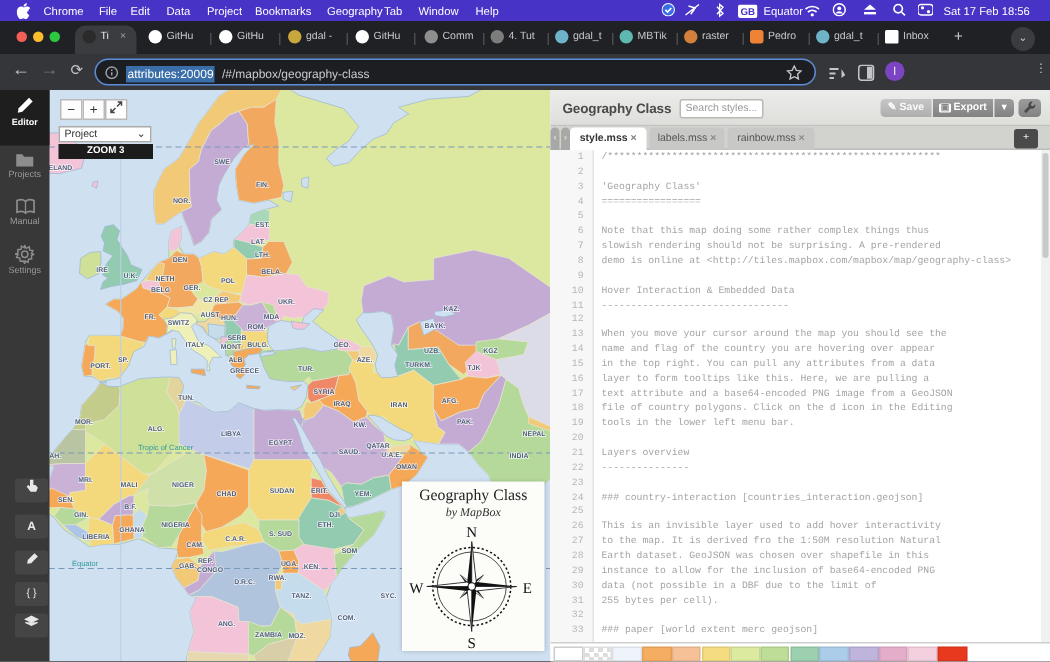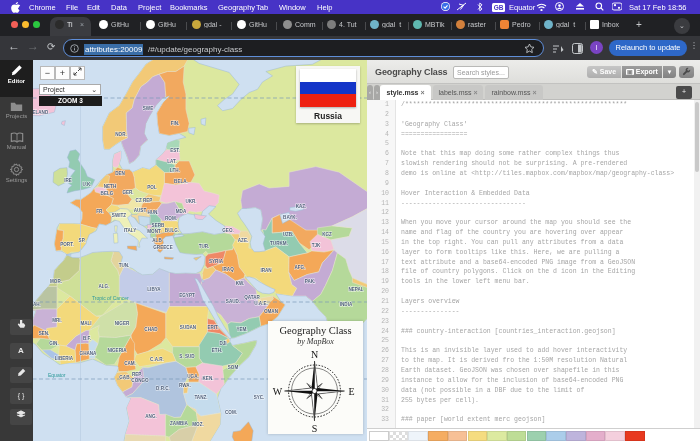--- a/index.html
+++ b/index.html
@@ -144,34 +144,33 @@
 <div id="toolbar" class="abs">
 <span class="navic" style="left:8px">←</span>
 <span class="navic" style="left:27px;color:#6e7174">→</span>
 <span class="navic" style="left:47px;font-size:10px;top:5px">⟳</span>
 <div id="urlpill"></div>
 <svg class="abs" style="left:70px;top:8px" width="9" height="9">
       <circle cx="4.5" cy="4.5" r="3.8" stroke="#9aa0a6" fill="none"></circle>
       <path d="M4.5 2.4v.9M4.5 4.2v2.2" stroke="#9aa0a6" stroke-width="1"></path>
     </svg>
 <div class="abs" style="left:84px;top:7.5px;background:#3a6ea8;color:#fff;font-size:8px;padding:0 1px;height:11px;line-height:11px">attributes:20009</div>
-<div class="abs" style="left:148px;top:7.5px;color:#c9cbce;font-size:8px;height:11px;line-height:11px">/#/update/geography-class</div>
+<div class="abs" style="left:148px;top:7.5px;color:#c9cbce;font-size:8px;height:11px;line-height:11px">/#/mapbox/geography-class</div>
 <svg class="abs" style="left:524px;top:7px" width="11" height="11">
       <path d="M5.5 1l1.4 2.9 3.1.4-2.3 2.2.6 3.1-2.8-1.5-2.8 1.5.6-3.1L1 4.3l3.1-.4z" fill="none" stroke="#c3c6c9" stroke-width="0.9"></path>
     </svg>
 <svg class="abs" style="left:552px;top:8px" width="12" height="10">
       <path d="M1 2h6M1 5h4M1 8h3" stroke="#c3c6c9" stroke-width="1.2"></path>
       <path d="M9 2v6l2.5-2z" fill="#c3c6c9"></path>
     </svg>
 <svg class="abs" style="left:572px;top:7px" width="11" height="11">
       <rect x="0.5" y="0.5" width="10" height="10" rx="2" fill="none" stroke="#c3c6c9"></rect>
       <rect x="6" y="1.5" width="3.7" height="8" fill="#c3c6c9"></rect>
     </svg>
 <div class="abs" style="left:590px;top:5px;width:13px;height:13px;border-radius:50%;background:#7a44c3;color:#efe3ff;font-size:8px;text-align:center;line-height:13px">I</div>
-<div class="abs" style="left:609px;top:4px;width:78px;height:16px;border-radius:8px;background:#2e68c8;color:#fff;font-size:7.5px;text-align:center;line-height:16px">Relaunch to update</div>
 <div class="abs" style="left:690px;top:5px;color:#c3c6c9;font-size:8px">⋮</div>
 </div>
 
 <div id="app" class="abs">
   <div id="mapwrap" class="abs" style="left:0;top:0;width:367px;height:381px;overflow:hidden">
       <svg width="367" height="381" viewBox="0 0 367 381" style="position:absolute;left:0;top:0">
 <rect width="367" height="381" fill="#cfe0f1"></rect>
 <clipPath id="lc">
           <path d="M104.3,89.2L102.7,79.9L102.7,66.8L109.3,52.9L119.3,45.6L126.0,34.1L132.6,21.9L139.3,13.3L145.9,4.3L155.9,-2.2L169.2,-11.9L179.2,-9.9L189.2,-3.2L199.2,3.4L229.2,12.4L239.2,24.4L232.5,34.1L224.2,39.5L217.5,45.6L222.5,50.7L232.5,48.5L240.8,39.5L249.2,32.5L257.5,29.3L262.5,21.9L272.5,15.9L265.8,11.5L285.8,6.1L312.4,4.3L339.1,-9.9L385.7,-20.1L385.7,246.5L379.0,248.3L372.4,253.4L365.7,260.2L359.1,266.9L352.4,276.9L345.7,292.6L342.4,293.2L332.4,276.9L325.8,256.8L319.1,250.0L312.4,241.3L305.8,236.0L292.5,236.0L285.8,235.0L275.8,233.6L280.8,241.3L285.1,244.8L277.5,256.8L269.1,263.6L260.8,266.3L245.8,273.6L234.2,277.9L230.2,278.2L229.9,281.8L232.5,285.4L239.2,284.1L245.8,282.8L254.2,280.8L256.8,280.8L255.8,285.1L249.2,296.5L239.2,306.1L229.2,317.4L224.2,324.8L220.9,328.6L217.5,338.3L220.9,352.9L220.2,364.4L205.9,388.0L122.6,388.0L125.3,374.4L129.3,361.1L126.6,348.0L131.0,338.3L126.0,336.7L122.6,331.9L117.6,325.4L114.3,317.4L117.0,312.6L118.6,307.8L117.6,306.1L106.0,305.2L92.7,299.1L79.3,302.9L69.3,302.9L59.4,304.5L52.7,299.7L42.7,293.2L36.0,285.1L29.4,280.2L27.7,271.3L31.1,266.9L32.7,260.2L36.0,250.7L29.4,250.0L36.0,240.6L42.7,232.5L49.4,225.3L53.4,217.9L54.4,210.4L59.4,204.7L63.4,200.8L66.4,195.7L67.7,194.5L65.0,192.9L61.0,190.9L56.0,190.9L54.4,184.0L56.0,174.4L57.0,167.9L59.4,163.6L72.7,163.6L80.0,164.0L82.0,159.1L82.3,152.2L78.7,147.6L70.3,142.8L76.0,139.4L81.0,139.4L86.0,136.0L91.0,132.5L94.3,128.0L101.0,120.2L106.0,114.9L112.6,112.2L112.6,101.0L114.3,93.9L121.0,91.0L121.0,98.1L119.3,103.8L122.6,109.4L129.3,109.4L132.6,112.2L142.6,107.7L149.3,109.4L155.9,104.9L155.9,99.8L162.6,93.9L165.9,89.8L167.6,83.0L175.9,79.9L185.9,77.3L179.2,73.4L169.2,75.4L159.3,73.4L157.6,63.4L156.9,52.9L162.6,43.3L170.2,35.6L162.6,38.0L155.9,45.6L149.3,56.5L145.9,63.4L144.3,73.4L147.6,79.9L140.9,86.1L139.3,95.1L134.3,101.0L129.3,103.8L127.6,98.1L125.3,92.2L122.6,86.1L121.0,81.1L116.0,84.3L109.3,89.2L104.3,89.2Z"></path>
         </clipPath>
@@ -442,28 +441,20 @@
   </div>
 
   <div class="mapbtn abs" style="left:40px">−</div>
   <div class="mapbtn abs" style="left:55px">+</div>
   <div class="mapbtn abs" style="left:70px"><svg width="9" height="9" viewBox="0 0 9 9">
         <path d="M5.5 1h2.5v2.5M8 1L5 4M3.5 8H1V5.5M1 8l3-3" stroke="#444" stroke-width="1" fill="none"></path>
       </svg></div>
   <div class="abs" style="left:39px;top:24px;width:62px;height:11px;background:#fff;border:1px solid #aaa;font-size:7px;color:#333;line-height:10px;padding-left:3px">Project <span style="float:right;margin-right:3px">⌄</span></div>
   <div class="abs" style="left:39px;top:36px;width:63px;height:10px;background:#1c1c1c;color:#fff;font-size:6.5px;font-weight:bold;text-align:center;line-height:10px">ZOOM 3</div>
 
-  <div id="rcard" class="abs">
-    <div class="abs" style="left:4px;top:3px;width:56px;height:38px;box-shadow:0 1px 2px rgba(0,0,0,.3)">
-      <div style="height:13px;background:#fff"></div>
-      <div style="height:12px;background:#1435c8"></div>
-      <div style="height:13px;background:#ee2010"></div>
-    </div>
-    <div class="abs" style="left:0;top:45px;width:64px;text-align:center;font-size:8.5px;font-weight:bold;color:#222">Russia</div>
-  </div>
 
   <div id="gcard" class="abs">
     <div style="font-size:10.5px;margin-top:4px;color:#222">Geography Class</div>
     <div style="font-size:8px;font-style:italic;margin-top:1px;color:#333">by MapBox</div>
     <svg width="95" height="92" viewBox="0 0 95 92" style="margin-top:0">
       <g transform="translate(46.5,45)">
         <text x="0" y="-33" text-anchor="middle" font-size="10" fill="#111" font-family="Liberation Serif">N</text>
         <text x="0" y="41" text-anchor="middle" font-size="10" fill="#111" font-family="Liberation Serif">S</text>
         <text x="-37" y="4" text-anchor="middle" font-size="10" fill="#111" font-family="Liberation Serif">W</text>
         <text x="37" y="4" text-anchor="middle" font-size="10" fill="#111" font-family="Liberation Serif">E</text>

